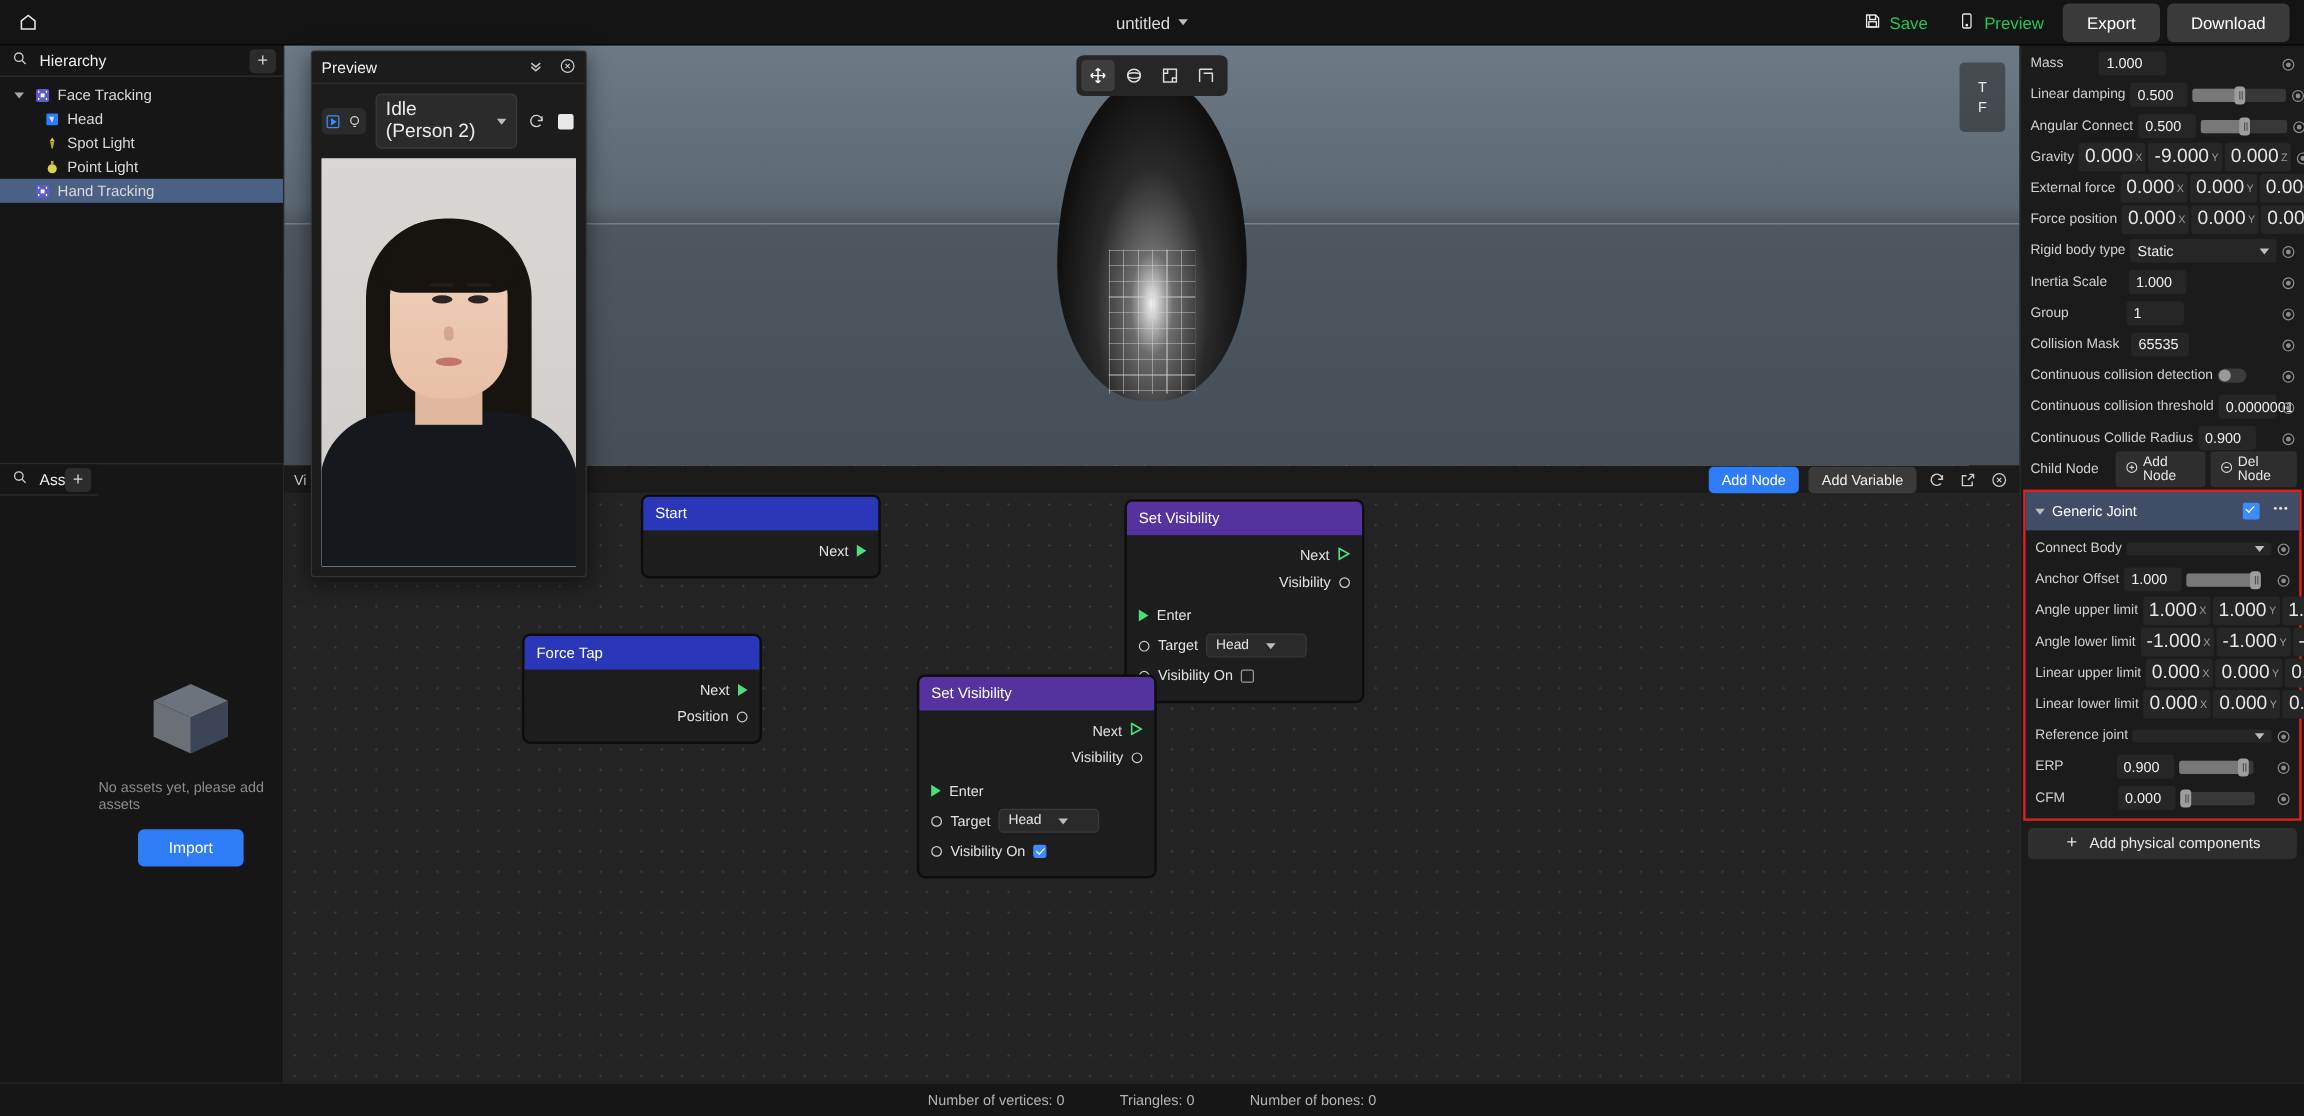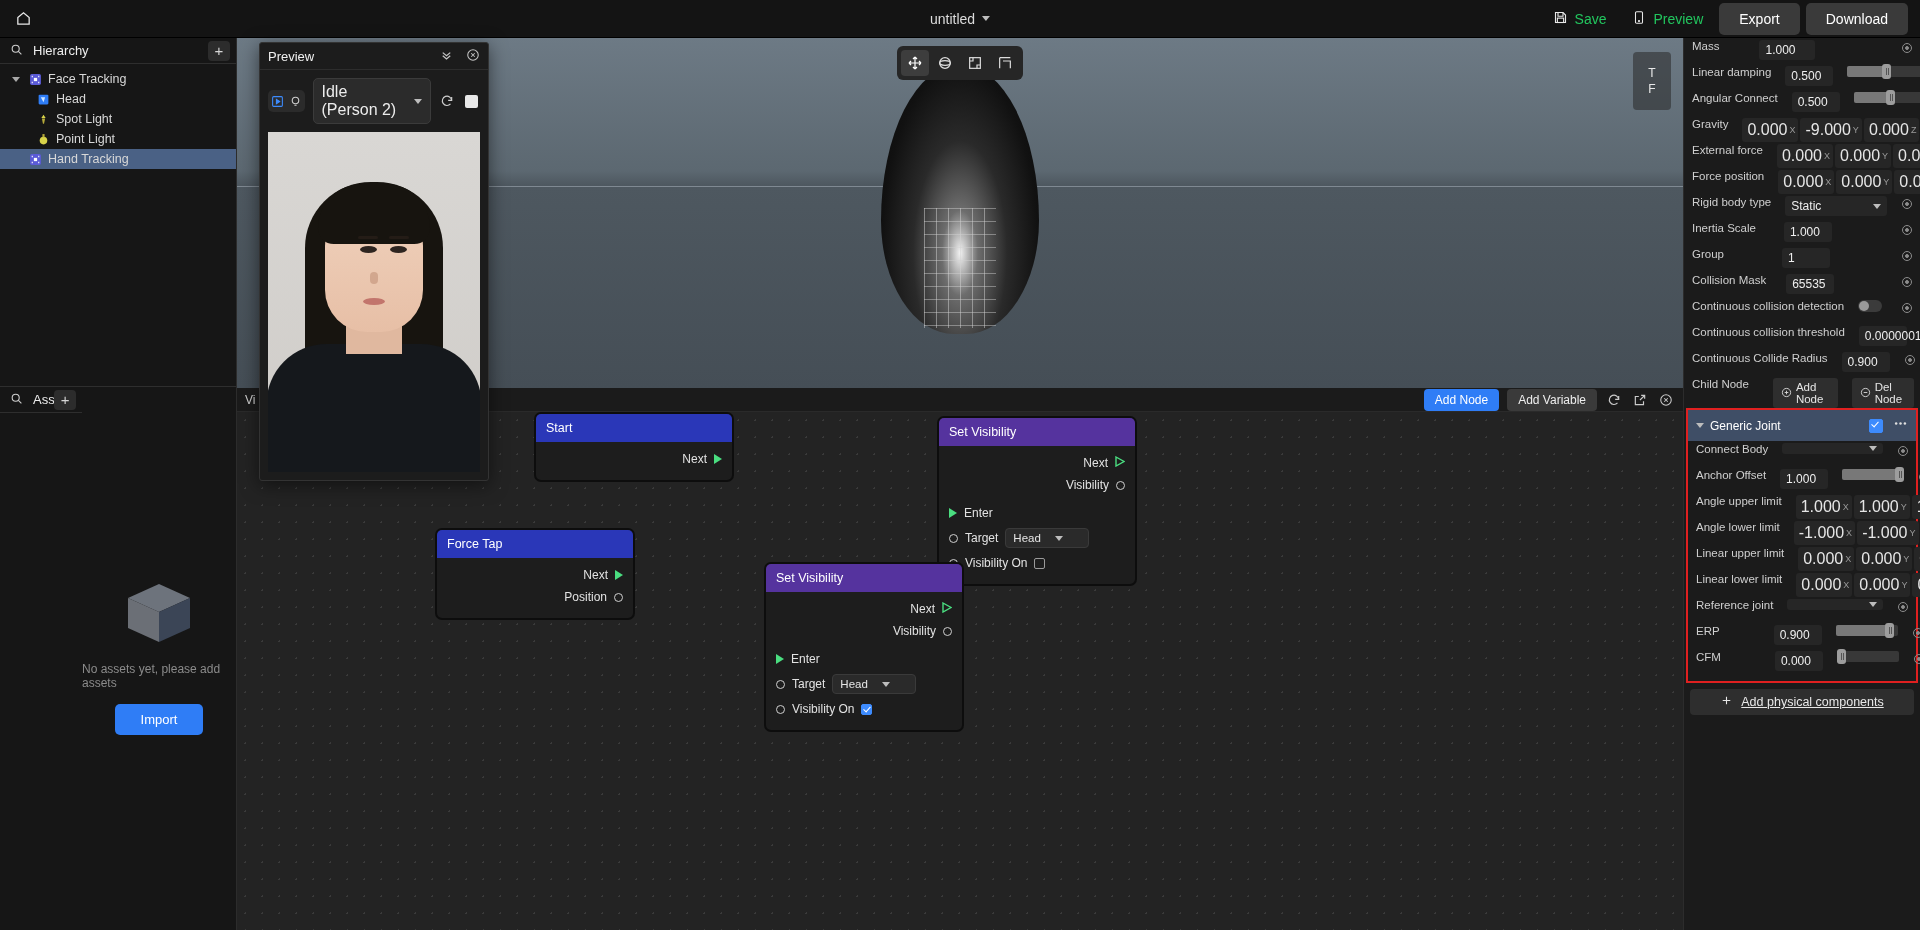--- a/index.html
+++ b/index.html
@@ -152,21 +152,21 @@
      padding:3px 7px; display:flex;align-items:center;gap:14px;min-width:84px;cursor:pointer;}
   .chk { width:11px;height:11px;border:1.2px solid #9a9a9a;border-radius:2px; background:transparent;}
   .chk.on { background:#3d8bfd; border-color:#3d8bfd; position:relative;}
   .chk.on::after{content:'';position:absolute;left:3px;top:0px;width:3px;height:6px;border:solid #fff;border-width:0 1.6px 1.6px 0;transform:rotate(42deg);}
   .wire { position:absolute; inset:0; pointer-events:none; }
 
   
   .right-panel { width: 237px; flex: 0 0 237px; background: #1b1b1b; border-left: 1px solid #2c2c2c;
       display:flex; flex-direction:column; overflow:hidden; position:relative; }
   .prop-scroll { flex:1 1 auto; overflow:hidden; padding-top: 2px; }
-  .prow { display:flex; align-items:flex-start; height: 26px; padding: 0 6px 0 8px; gap: 14px; position:relative; }
+  .prow { display:flex; align-items:center; height: 26px; padding: 0 6px 0 8px; gap: 4px; position:relative; }
   .plabel { font-size: 11.5px; color: #cfcfcf; white-space: nowrap; }
   .pval { background: #262626; border-radius: 3px; font-size: 12px; color: #efefef; padding: 3px 6px;
       min-width: 48px; text-align: left; }
   .axis-l { font-size: 9px; color:#9a9a9a; margin-left: 1px;}
   .triple { display:flex; gap: 2px; align-items:center;}
   .trip-cell { background:#262626;border-radius:3px;display:flex;align-items:center;padding: 3px 3px 3px 5px;gap:1px;}
   .slider { height: 11px; background: #383838; border-radius: 2px; position:relative; flex:1 1 auto; min-width: 40px;}
   .slider .fill { position:absolute; left:0; top:0; bottom:0; background:#787878; border-radius:2px;}
   .slider .knob { position:absolute; top:-2px; width:9px; height:15px; background:#9d9d9d; border-radius:3px;
       display:flex;align-items:center;justify-content:center; }
@@ -176,21 +176,21 @@
   .key-ic { margin-left:auto; width:13px;height:13px;flex:0 0 13px; }
   .toggle { width: 24px; height: 12px; background: #3b3b3b; border-radius: 7px; position:relative; cursor:pointer;}
   .toggle::after{content:'';position:absolute;left:1px;top:1px;width:10px;height:10px;border-radius:50%;background:#9a9a9a;}
   .mini-btn { display:flex;align-items:center;gap:4px;background:#2e2e2e;border-radius:3px;padding:3px 8px;
       font-size:11.5px;color:#e5e5e5;cursor:pointer;}
   .joint-box { position:absolute; left: 0px; right: 0px; border: 2px solid #e02020; }
   .joint-hd { background:#3f4e66; display:flex; align-items:center; padding: 6px 8px; gap: 6px; }
   .joint-hd .t { font-size: 12px; color:#fff; }
   .joint-hd .r { margin-left:auto; display:flex;align-items:center;gap:10px;}
   .add-phys { margin: 0 6px 20px 6px; background:#2e2e2e; border-radius:4px; height:26px;
-     display:flex;align-items:center;justify-content:center;gap:8px;font-size:12.5px;color:#e8e8e8;cursor:pointer;text-decoration:underline;}
+     display:flex;align-items:center;justify-content:center;gap:8px;font-size:12.5px;color:#e8e8e8;cursor:pointer;}
 
   
   .statusbar { height: 28px; flex:0 0 28px; background:#161616; border-top:1px solid #2a2a2a;
      display:flex; align-items:center; justify-content:center; gap: 46px; font-size:12px; color:#b4b4b4; }
 </style>
 </head>
 <body>
 
 <div class="app">
 
@@ -943,14 +943,19 @@
               </svg>
           </span>
           <span>Add physical components</span>
         </div>
 
       </div>
     </div>
 
   </div>
 
+  <div class="statusbar">
+    <span>Number of vertices: 0</span>
+    <span>Triangles: 0</span>
+    <span>Number of bones: 0</span>
+  </div>
 
 </div>
 
 </body></html>

